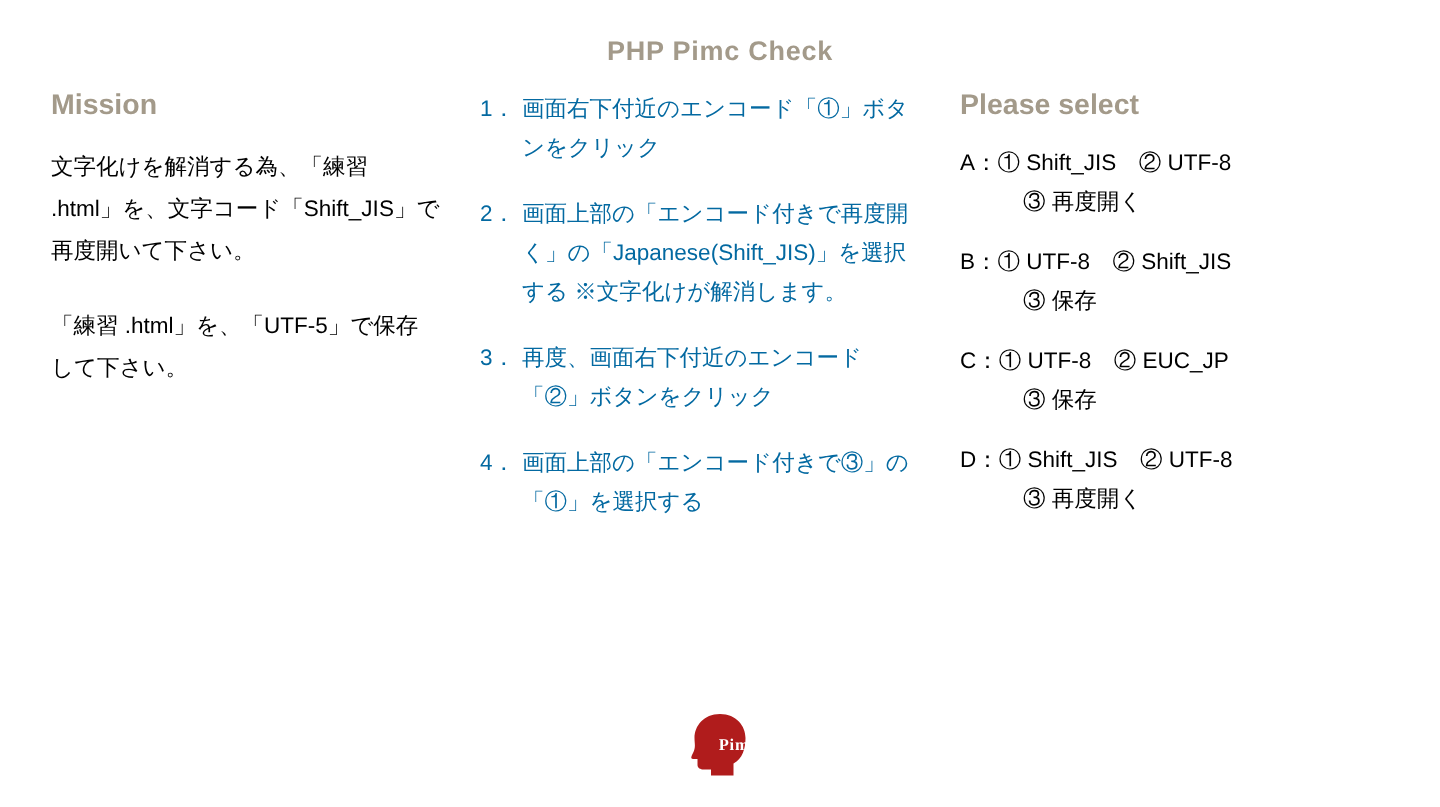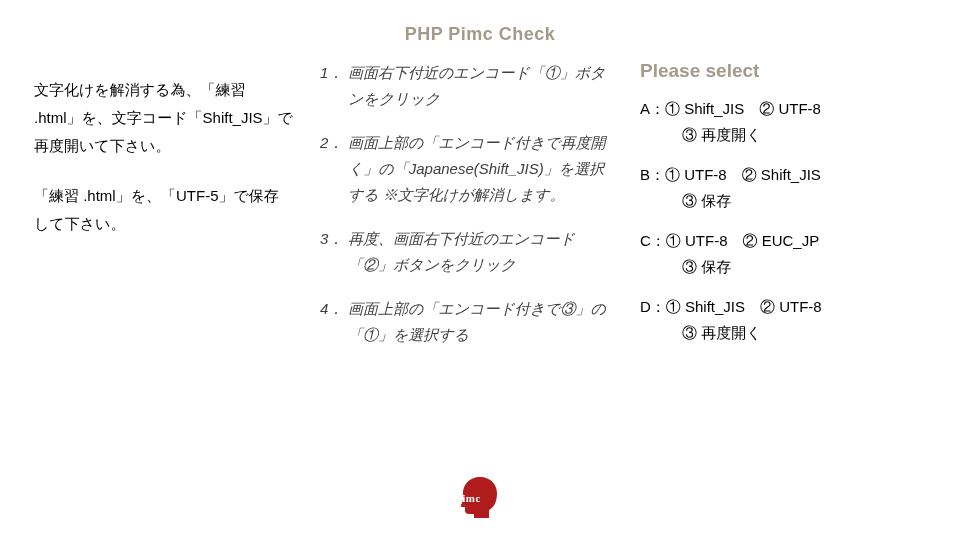--- a/index.html
+++ b/index.html
@@ -56,22 +56,21 @@
     margin: 0;
     padding: 0 0 0 28px;
     list-style: none;
     counter-reset: item;
   }
   ol.ops > li {
     position: relative;
     margin: 0 0 18px 0;
     font-size: 15px;
     line-height: 26px;
-    color: #404040;
-    font-style: italic;
+    color: #0369a1;
   }
   ol.ops > li::before {
     counter-increment: item;
     content: counter(item) "．";
     position: absolute;
     left: -28px;
     top: 0;
     width: 28px;
     font-size: 15px;
   }
@@ -114,36 +113,37 @@
   .pimc-icon svg {
     width: 50px;
     height: 46px;
     display: block;
   }
   .pimc-label {
     position: absolute;
     left: 0;
     top: 18px;
     width: 50px;
-    text-align: left;
+    text-align: right;
     font-family: Georgia, "Times New Roman", serif;
     font-size: 11px;
     font-weight: 700;
     color: #ffffff;
     letter-spacing: 0.5px;
   }
 </style>
 </head>
 <body>
 
 <div class="page">
 
   <div class="title">PHP Pimc Check</div>
 
   <div class="col col-mission">
+    <h2>Mission</h2>
     <div class="mission-body">
       <p>文字化けを解消する為、「練習 .html」を、文字コード「Shift_JIS」で再度開いて下さい。</p>
       <p>「練習 .html」を、「UTF-5」で保存して下さい。</p>
     </div>
   </div>
 
   <div class="col col-ops">
     <ol class="ops">
       <li>画面右下付近のエンコード「①」ボタンをクリック</li>
       <li>画面上部の「エンコード付きで再度開く」の「Japanese(Shift_JIS)」を選択する

